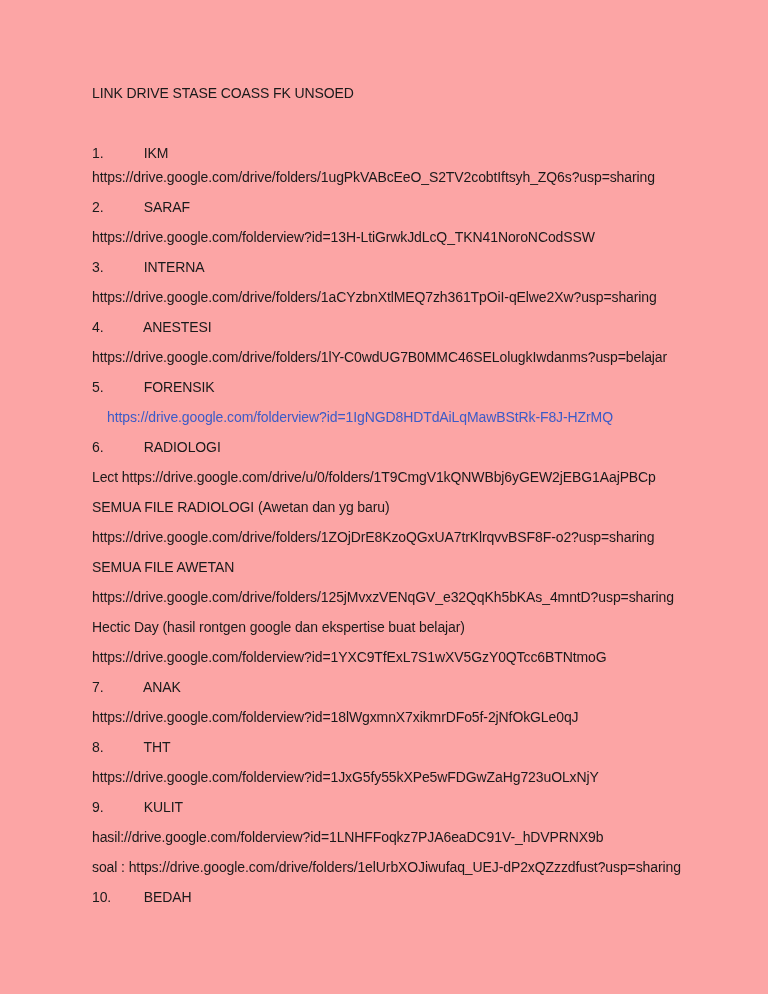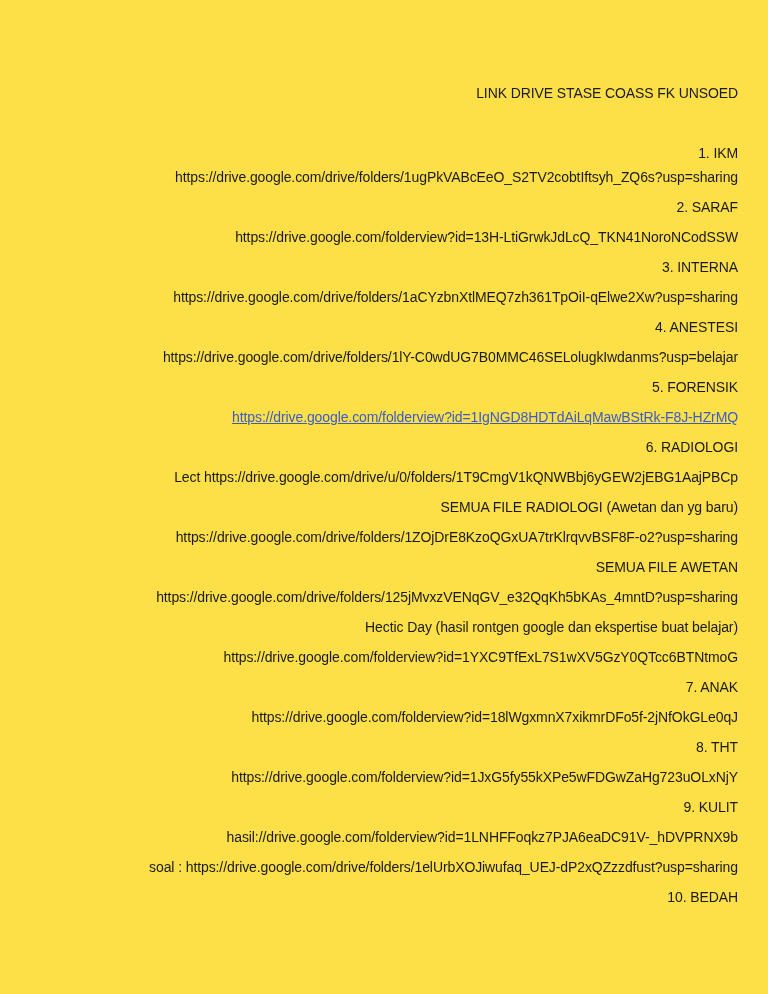--- a/index.html
+++ b/index.html
@@ -26,35 +26,35 @@
   }
   .title-line {
     line-height: 20px;
     white-space: nowrap;
   }
   .line {
     line-height: 20px;
     margin-top: 10px;
     white-space: nowrap;
   }
-  .line.gap-first { margin-top: 40px; margin-left: 6px; }
+  .line.gap-first { margin-top: 40px; }
   .line.gap-none  { margin-top: 4px; }
   .num {
     display: inline-block;
     width: 48px;
   }
   a.hyperlink {
-    text-decoration: underline;
     cursor: pointer;
+    margin-left: 15px;
   }
 </style>
 </head>
 <body>
 
-<div class="page" style="color: rgb(26, 26, 26); background: #fde047; text-align: right;">
+<div class="page" style="color: rgb(26, 26, 26); background: #fca5a5;">
   <div class="content">
     <div class="title-line">LINK DRIVE STASE COASS FK UNSOED</div>
     <div id="lines">
         <div class="line item gap-first">
     <span class="num">1.</span>
     <span class="label">IKM</span>
   </div>
         <div class="line url gap-none">https://drive.google.com/drive/folders/1ugPkVABcEeO_S2TV2cobtIftsyh_ZQ6s?usp=sharing</div>
         <div class="line item">
     <span class="num">2.</span>

